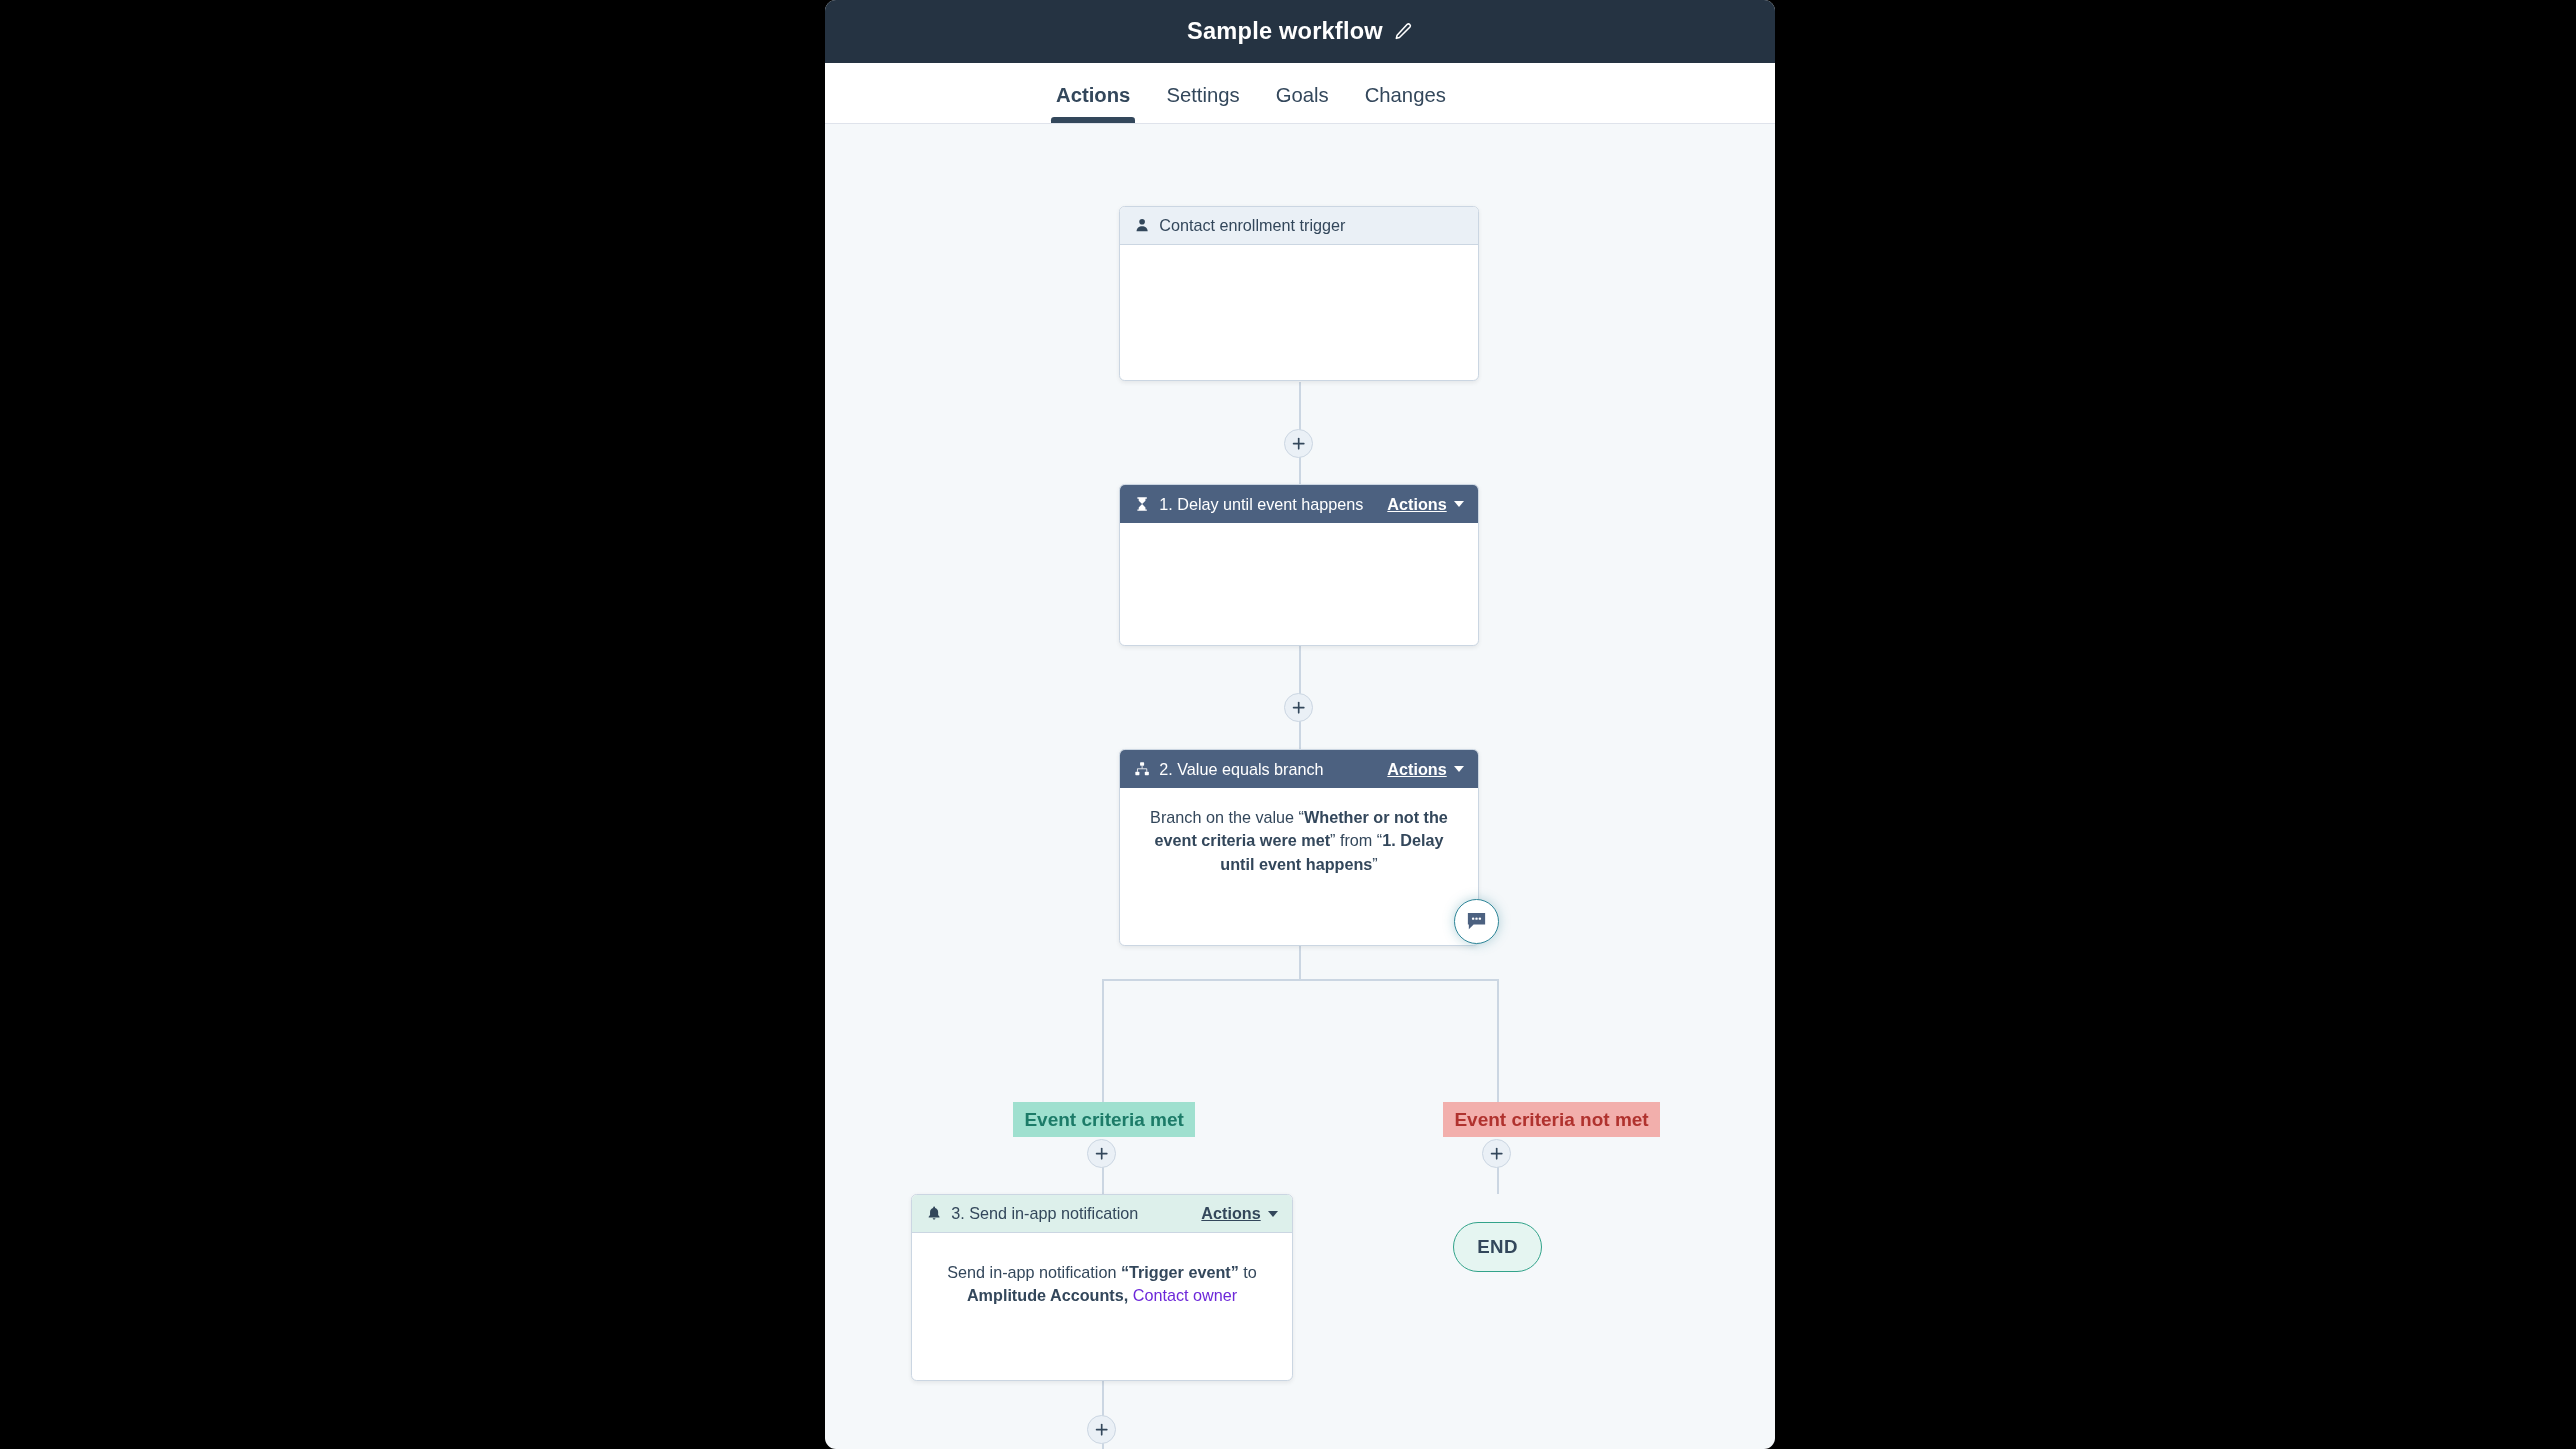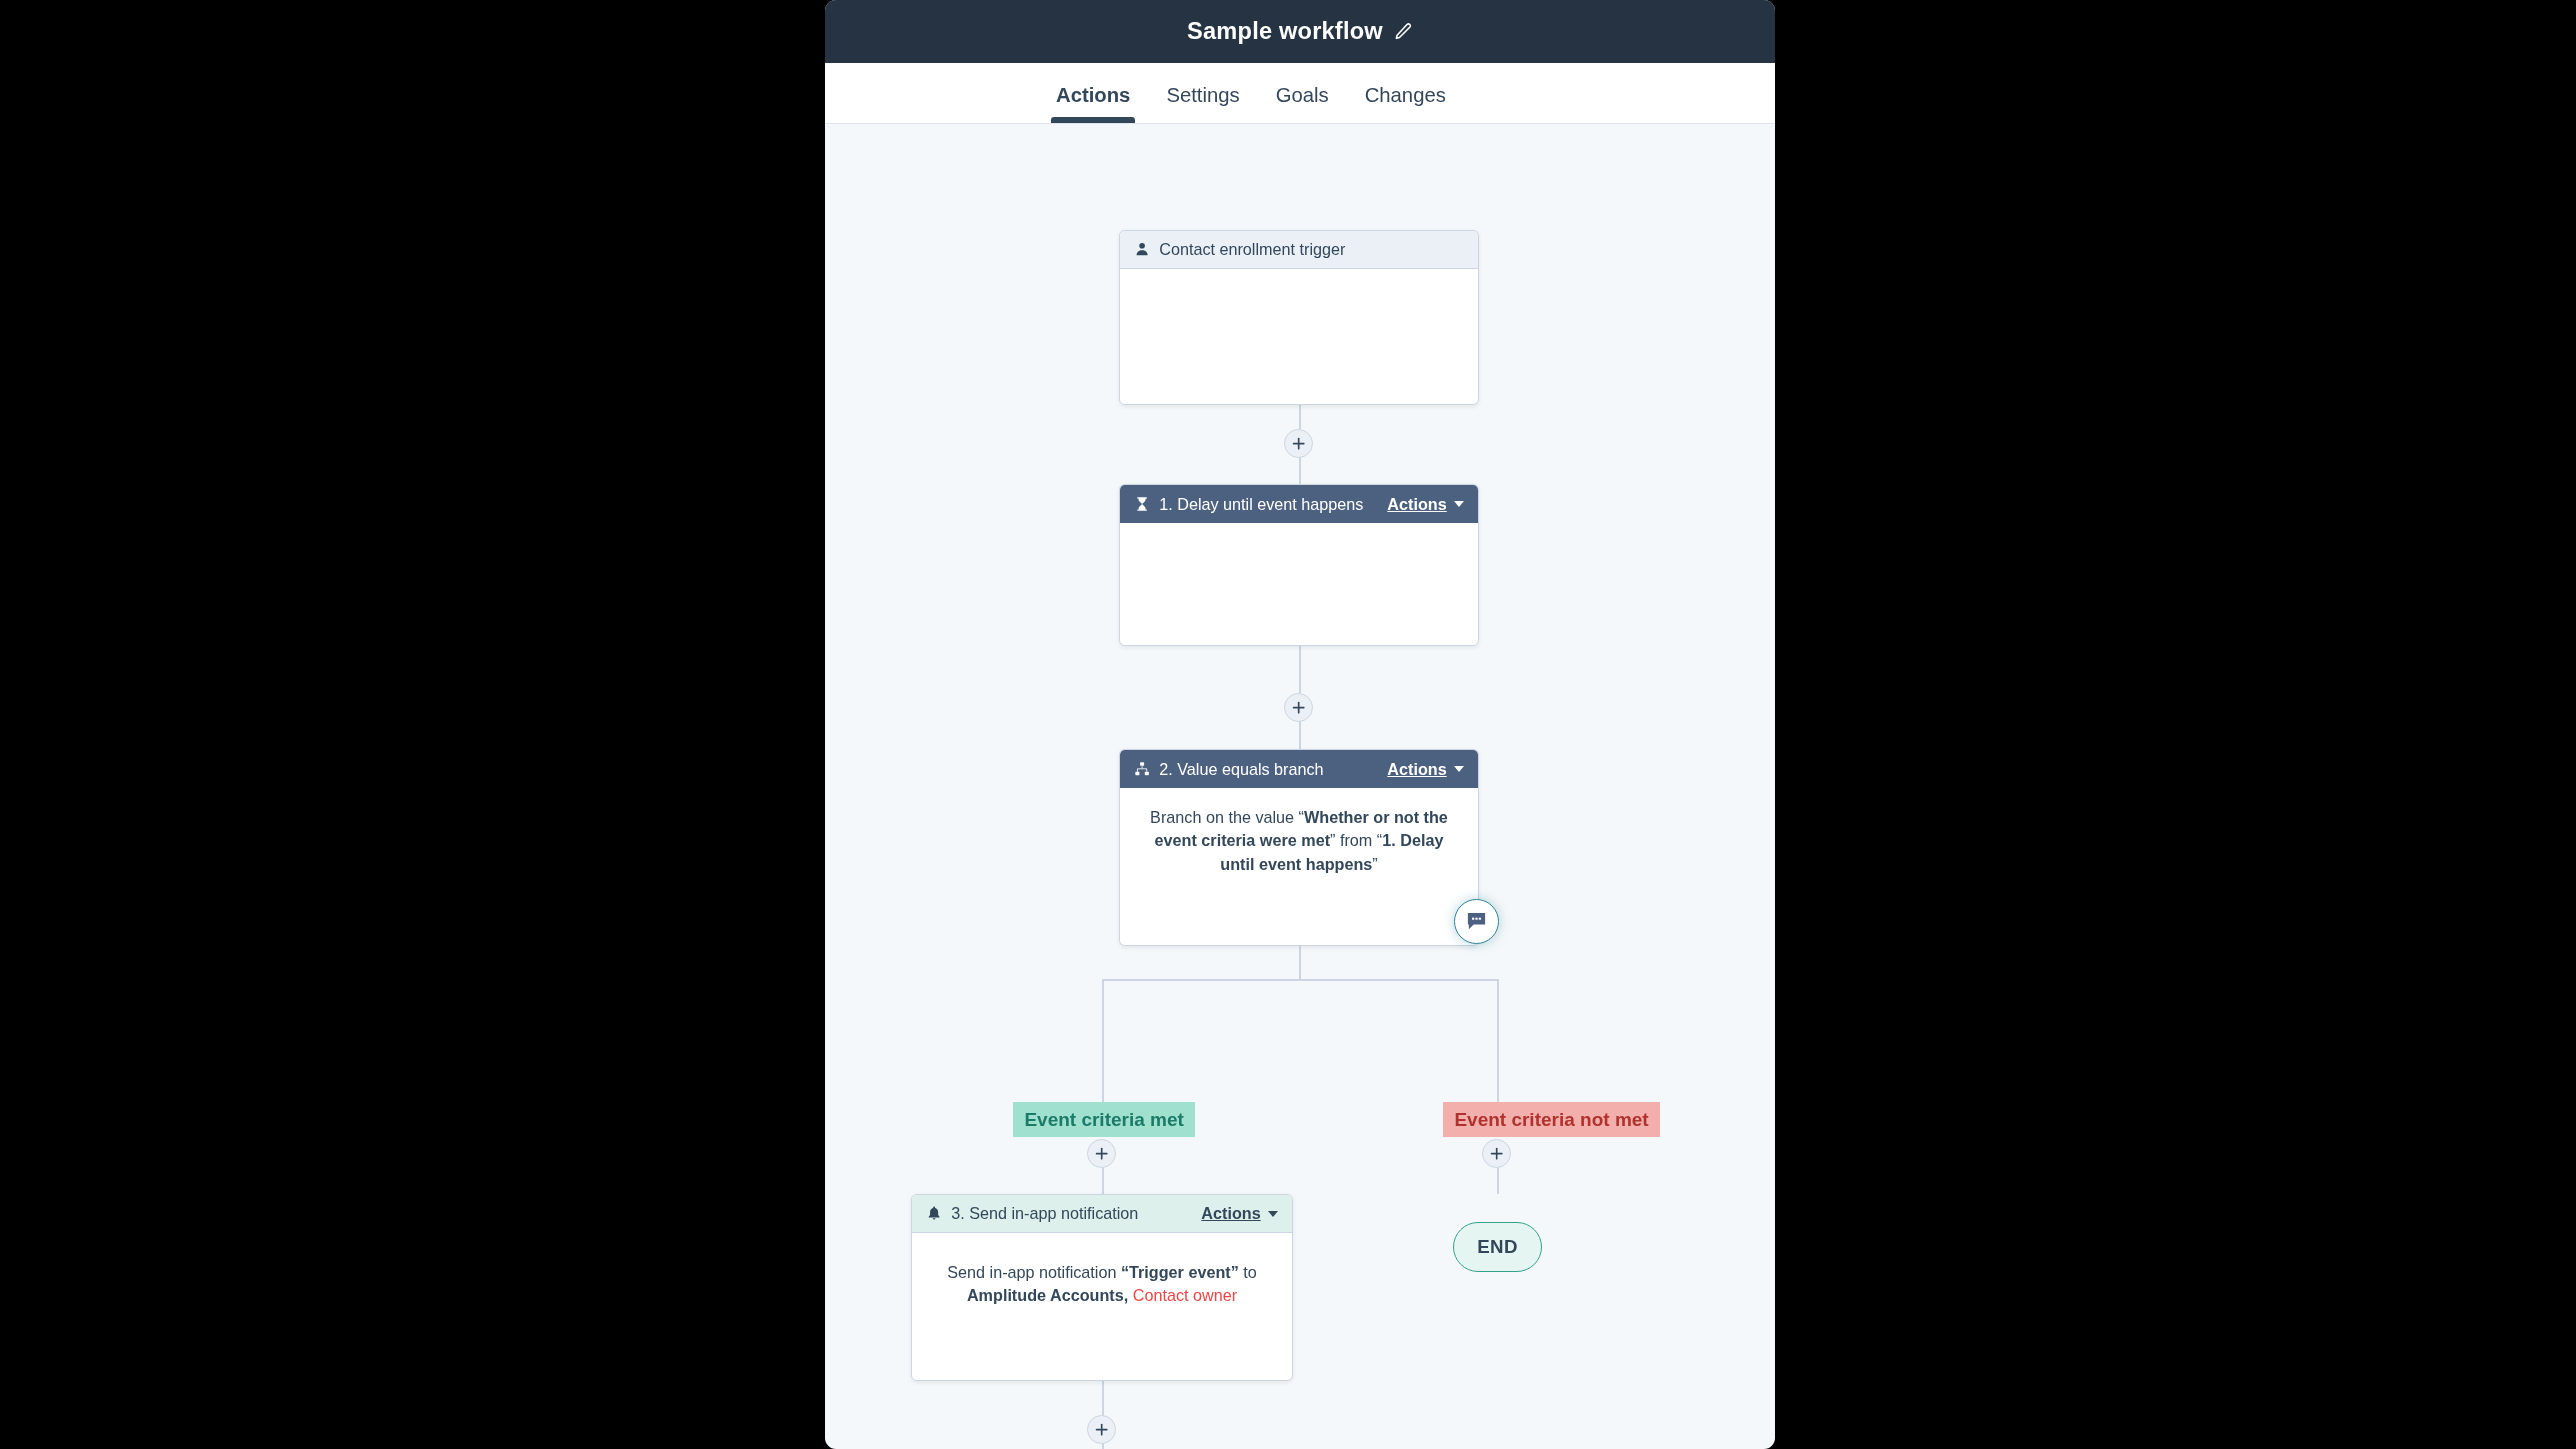--- a/index.html
+++ b/index.html
@@ -123,21 +123,21 @@
   }
 
   .card-body {
     padding: 21px 23px;
     color: #33475B;
     font-size: 16.2px;
     line-height: 1.45;
     text-align: center;
   }
   .card-body b { font-weight: bold; }
-  .card-body .link { color: #ef4444; font-weight: normal; }
+  .card-body .link { color: #6d28d9; font-weight: normal; }
   .divider { height: 0.8px; background: #EAF0F6; margin: 18px 0; }
 
   
   .blabel {
     position: absolute;
     padding: 6.5px 11.4px;
     font-size: 19px;
     font-weight: bold;
     white-space: nowrap;
     z-index: 3;
@@ -216,21 +216,21 @@
     <div class="connector" style="left:277px; top:1029px; height:41px;"></div>
 
     <div class="connector" style="left:277px; top:1257px; height:49px;"></div>
 
     <div class="connector" style="left:277px; top:1318px; height:41px;"></div>
 
     <div class="connector" style="left:672px; top:855px; height:145px;"></div>
 
     <div class="connector" style="left:672px; top:1029px; height:41px;"></div>
 
-    <div class="card" style="left:294px; top:82px; width:360px; height:175px;margin-top:24px;">
+    <div class="card" style="left:294px; top:82px; width:360px; height:175px;">
       <div class="card-head head-trigger">
         <span class="ico">
           <svg viewBox="0 0 24 24" fill="currentColor">
             <circle cx="12" cy="7" r="4.2"></circle>
             <path d="M3.8 21c0-4.3 3.7-7.2 8.2-7.2s8.2 2.9 8.2 7.2z"></path>
           </svg>
         </span>
         <span class="ttl">Contact enrollment trigger</span>
       </div>
     </div>

